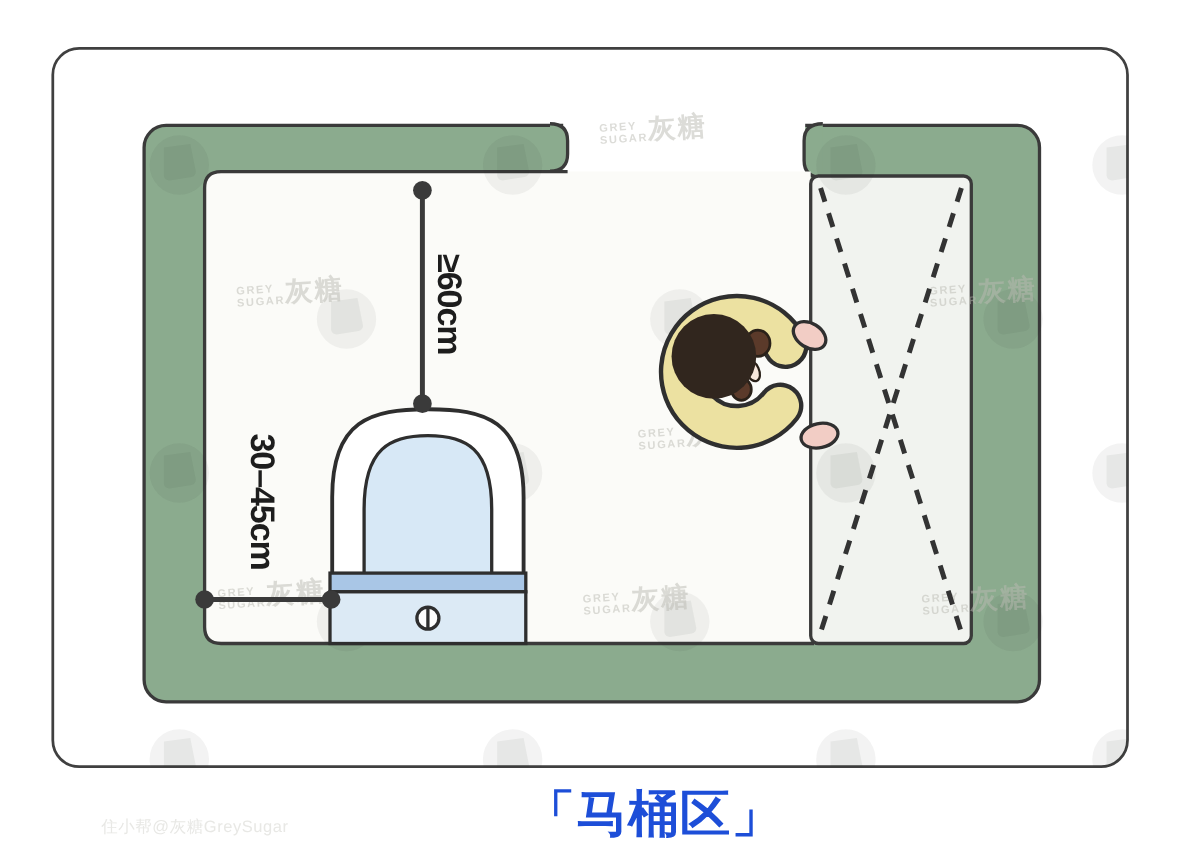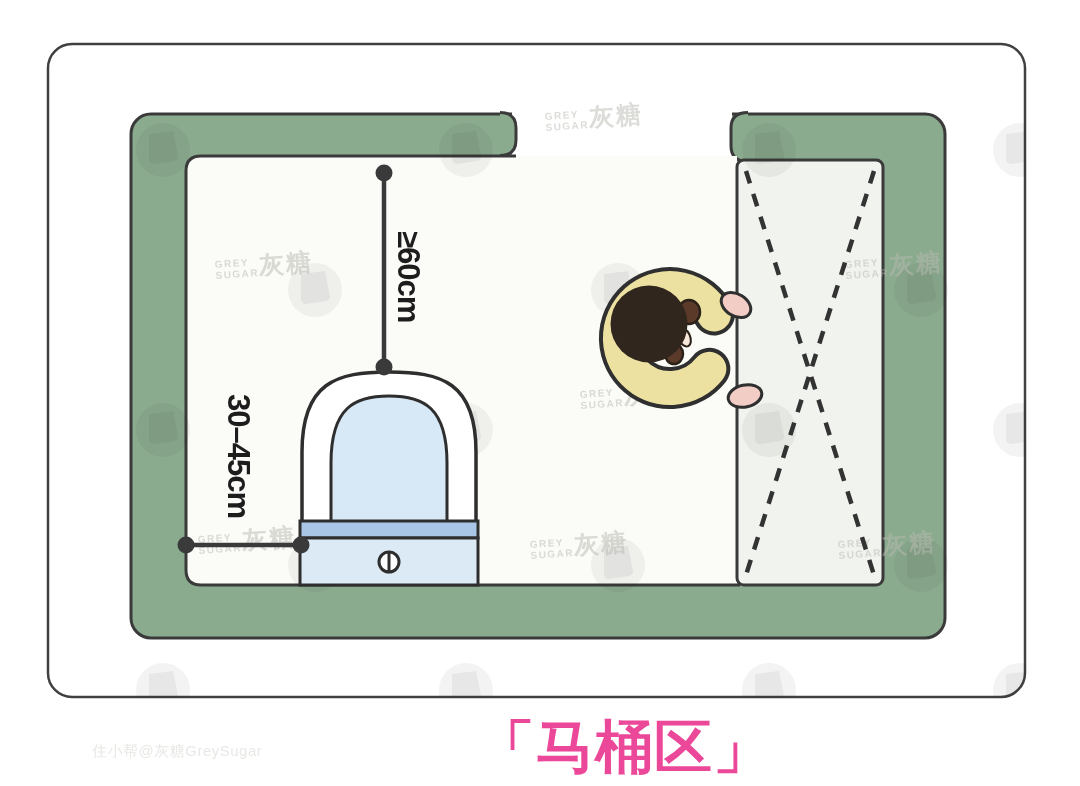--- a/index.html
+++ b/index.html
@@ -14,23 +14,23 @@
     font-weight:bold;
     font-size:31px;
     letter-spacing:-1px;
     color:#1d1d1d;
     white-space:nowrap;
     line-height:31px;
   }
   .caption{
     position:absolute;
     left:477px;top:709px;
-    font-size:58px;
+    font-size:46px;
     font-weight:bold;
-    color:#ec4899;
+    color:#1d4ed8;
     letter-spacing:1px;
     white-space:nowrap;
   }
   .credit{
     position:absolute;
     left:52px;top:742px;
     font-size:15px;
     color:#e8e8e5;
     letter-spacing:.5px;
     white-space:nowrap;

